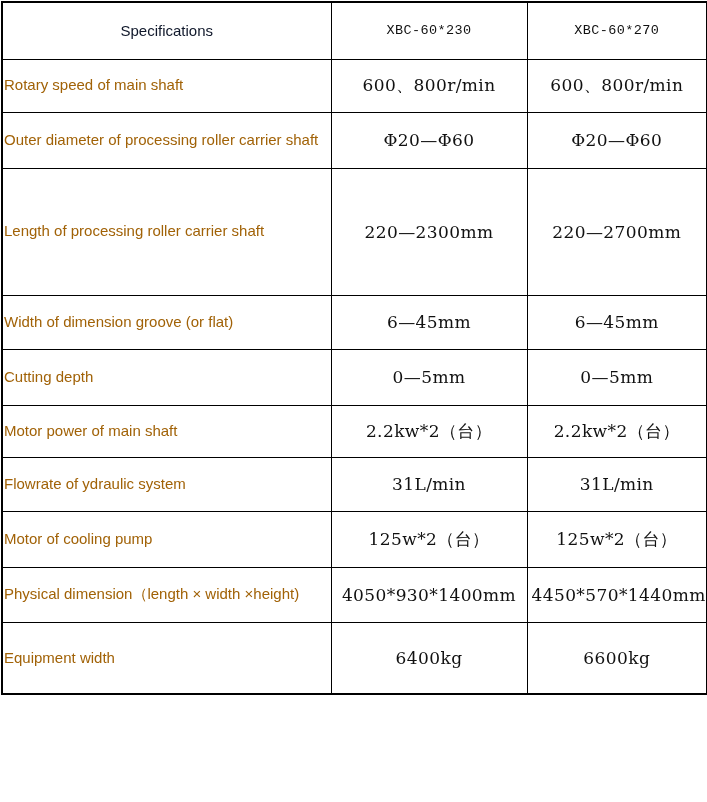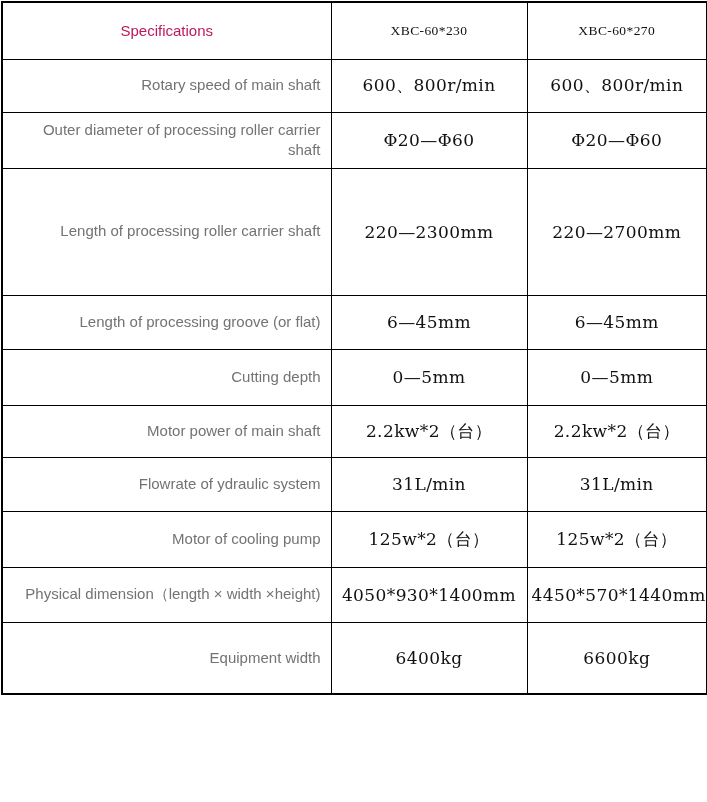--- a/index.html
+++ b/index.html
@@ -17,41 +17,41 @@
   .spec-table td, .spec-table th {
     border: 1px solid #000000;
     vertical-align: middle;
     overflow: hidden;
     box-sizing: border-box;
     font-weight: normal;
   }
   .label-cell {
     font-family: "Liberation Sans", sans-serif;
     font-size: 15px;
-    color: #737373;
-    text-align: right;
-    padding: 2px 10px 2px 8px;
+    color: #a16207;
+    text-align: left;
+    padding: 2px 10px 2px 1px;
     line-height: 1.35;
   }
   .value-cell {
     font-family: "DejaVu Serif", serif;
     font-size: 17px;
     color: #111111;
     text-align: center;
     letter-spacing: 0.4px;
     padding: 2px 4px;
   }
   .header-spec {
     font-family: "Liberation Sans", sans-serif;
     font-size: 15px;
-    color: #be185d;
+    color: #0f172a;
     text-align: center;
   }
   .header-model {
-    font-family: Liberation Serif, serif;
+    font-family: Liberation Mono, monospace;
     font-size: 13.5px;
     color: #111111;
     text-align: center;
     letter-spacing: 0.4px;
   }
 </style>
 </head>
 <body>
 
 <table class="spec-table">
@@ -75,21 +75,21 @@
       <td class="label-cell">Outer diameter of processing roller carrier shaft</td>
       <td class="value-cell">Φ20—Φ60</td>
       <td class="value-cell">Φ20—Φ60</td>
     </tr>
     <tr style="height:127px">
       <td class="label-cell">Length of processing roller carrier shaft</td>
       <td class="value-cell">220—2300mm</td>
       <td class="value-cell">220—2700mm</td>
     </tr>
     <tr style="height:54px">
-      <td class="label-cell">Length of processing groove (or flat)</td>
+      <td class="label-cell">Width of dimension groove (or flat)</td>
       <td class="value-cell">6—45mm</td>
       <td class="value-cell">6—45mm</td>
     </tr>
     <tr style="height:56px">
       <td class="label-cell">Cutting depth</td>
       <td class="value-cell">0—5mm</td>
       <td class="value-cell">0—5mm</td>
     </tr>
     <tr style="height:52px">
       <td class="label-cell">Motor power of main shaft</td>

